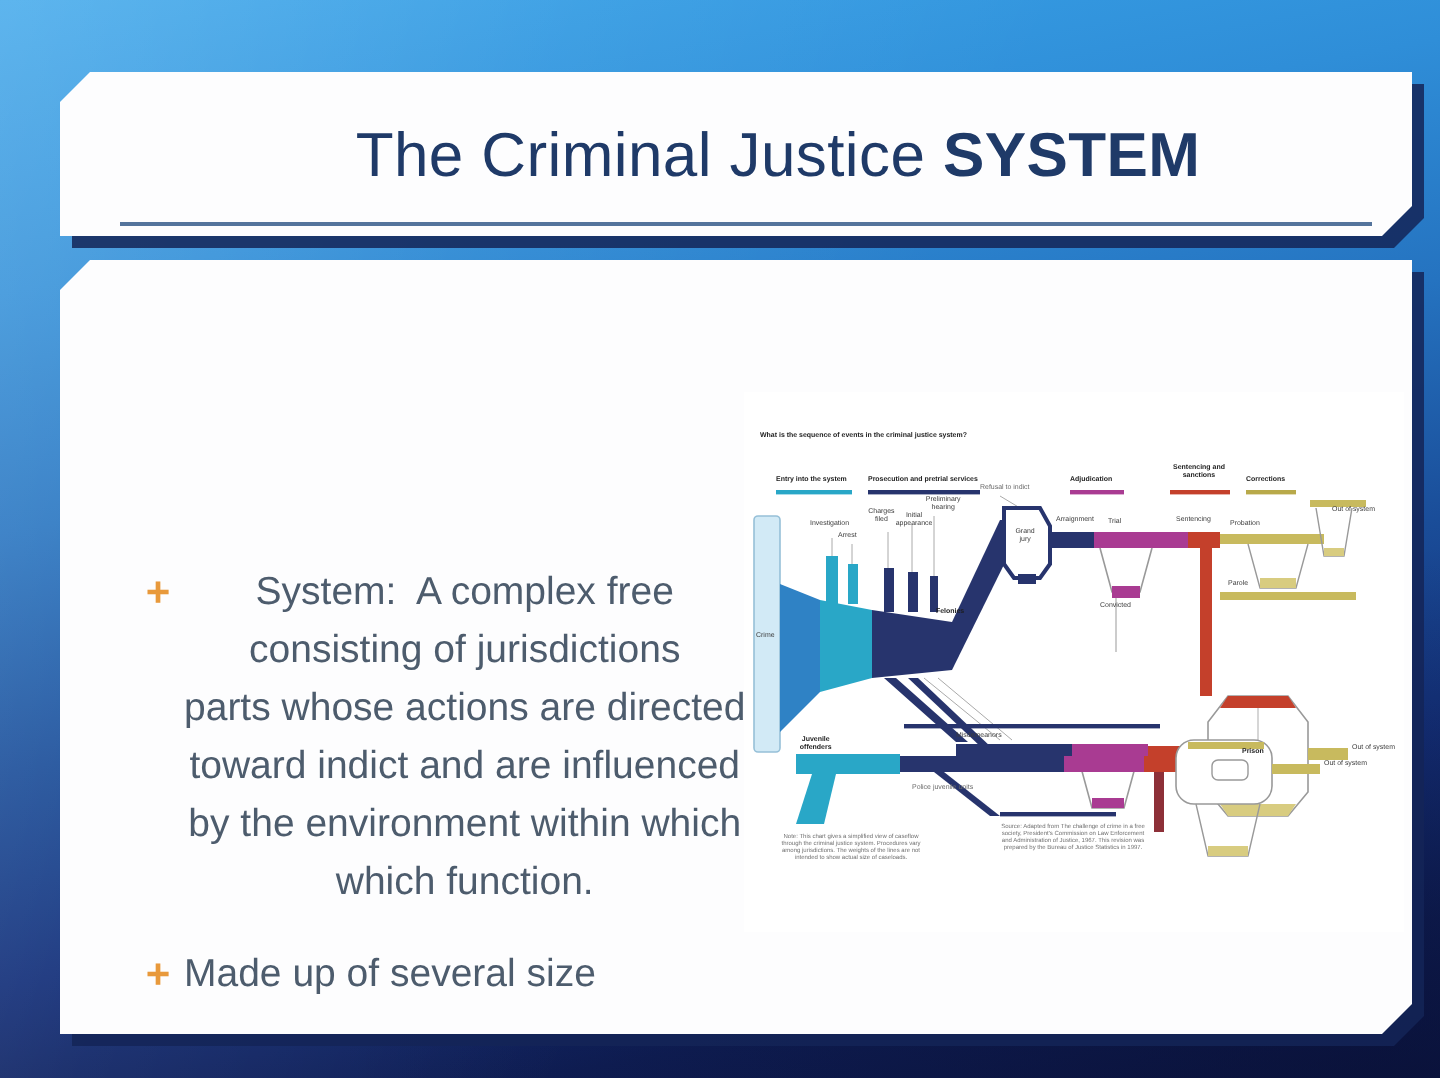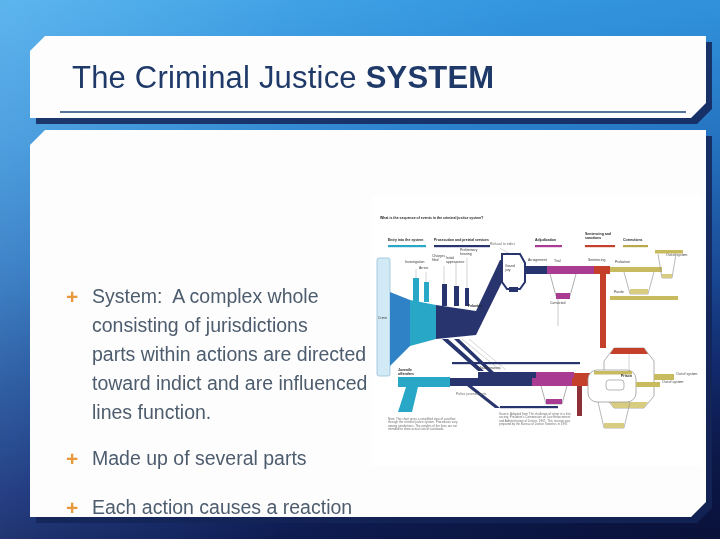--- a/index.html
+++ b/index.html
@@ -10,21 +10,21 @@
       linear-gradient(115deg, rgba(255,255,255,0.18) 0%, rgba(255,255,255,0.05) 30%, rgba(255,255,255,0) 55%),
       radial-gradient(130% 90% at 95% 100%, rgba(8,14,50,0.55) 0%, rgba(8,14,50,0) 55%),
       linear-gradient(170deg, #3aa5ea 0%, #2f8ed8 22%, #2573c0 40%, #1a4d99 58%, #14307a 74%, #0f1e55 88%, #0d1745 100%);
   }
   .snipbox{position:absolute;}
   .snip{
     position:absolute;inset:0;
     clip-path:polygon(15px 0, 100% 0, 100% calc(100% - 15px), calc(100% - 15px) 100%, 0 100%, 0 15px);
   }
   .snip.shadow{transform:translate(6px,6px);background:#142457;opacity:.85;}
-  .snip.face{background:#fdfdfe;}
+  .snip.face{background:#fdfdfe;text-align:center;}
   .title-box{left:30px;top:36px;width:676px;height:82px;}
   .title-text{margin:0;padding:24px 0 0 42px;font-size:31px;font-weight:400;color:#1f3a68;letter-spacing:.2px;white-space:nowrap;}
   .title-text .b{font-weight:700;}
   .title-rule{position:absolute;left:30px;right:20px;bottom:5px;height:2px;background:#54749c;}
   .body-box{left:30px;top:130px;width:676px;height:387px;}
   .bullets{position:absolute;left:36px;top:152px;width:320px;}
   .bullet{display:flex;}
   .bullet + .bullet{margin-top:17px;}
   .bullet:nth-child(3){margin-top:20px;}
   .marker{width:26px;flex:none;color:#e8993b;font-weight:700;font-size:21px;line-height:29px;}
@@ -51,31 +51,32 @@
 </div>
 
 <div class="snipbox body-box">
   <div class="snip shadow"></div>
   <div class="snip face">
 
     <div class="bullets">
       <div class="bullet">
         <span class="marker">+</span>
         <div class="bullet-text">
-          <div class="bullet-line">System:  A complex whole</div>
+          <div class="bullet-line">System:  A complex free</div>
           <div class="bullet-line">consisting of jurisdictions</div>
-          <div class="bullet-line">parts within actions are directed</div>
+          <div class="bullet-line">parts whose actions are directed</div>
           <div class="bullet-line">toward indict and are influenced</div>
-          <div class="bullet-line">lines function.</div>
+          <div class="bullet-line">by the environment within which</div>
+          <div class="bullet-line">which function.</div>
         </div>
       </div>
       <div class="bullet">
         <span class="marker">+</span>
         <div class="bullet-text">
-          <div class="bullet-line">Made up of several parts</div>
+          <div class="bullet-line">Made up of several size</div>
         </div>
       </div>
       <div class="bullet">
         <span class="marker">+</span>
         <div class="bullet-text">
           <div class="bullet-line">Each action causes a reaction</div>
 
         </div>
       </div>
     </div>

